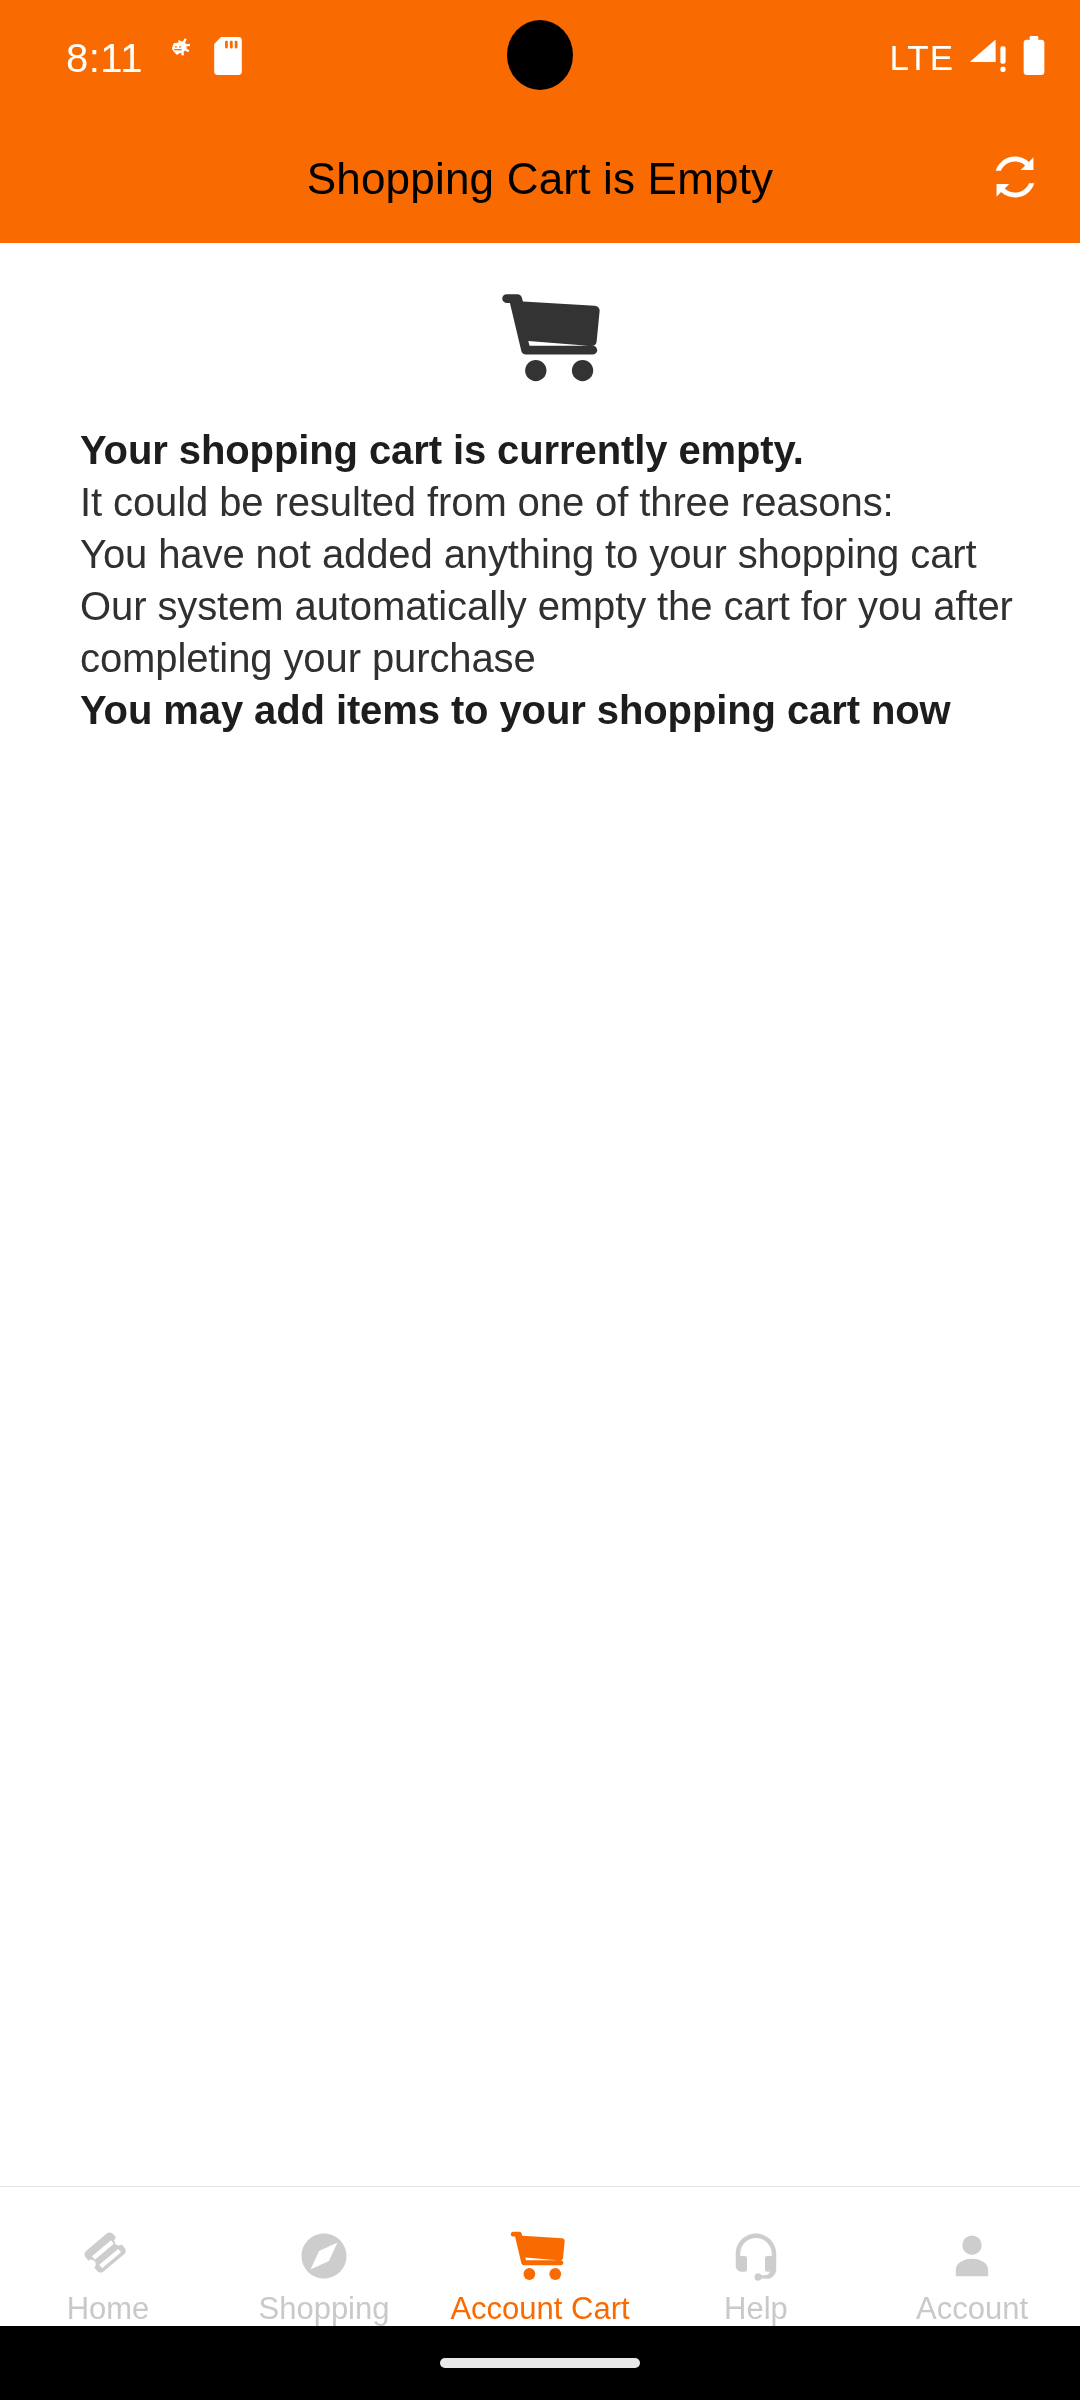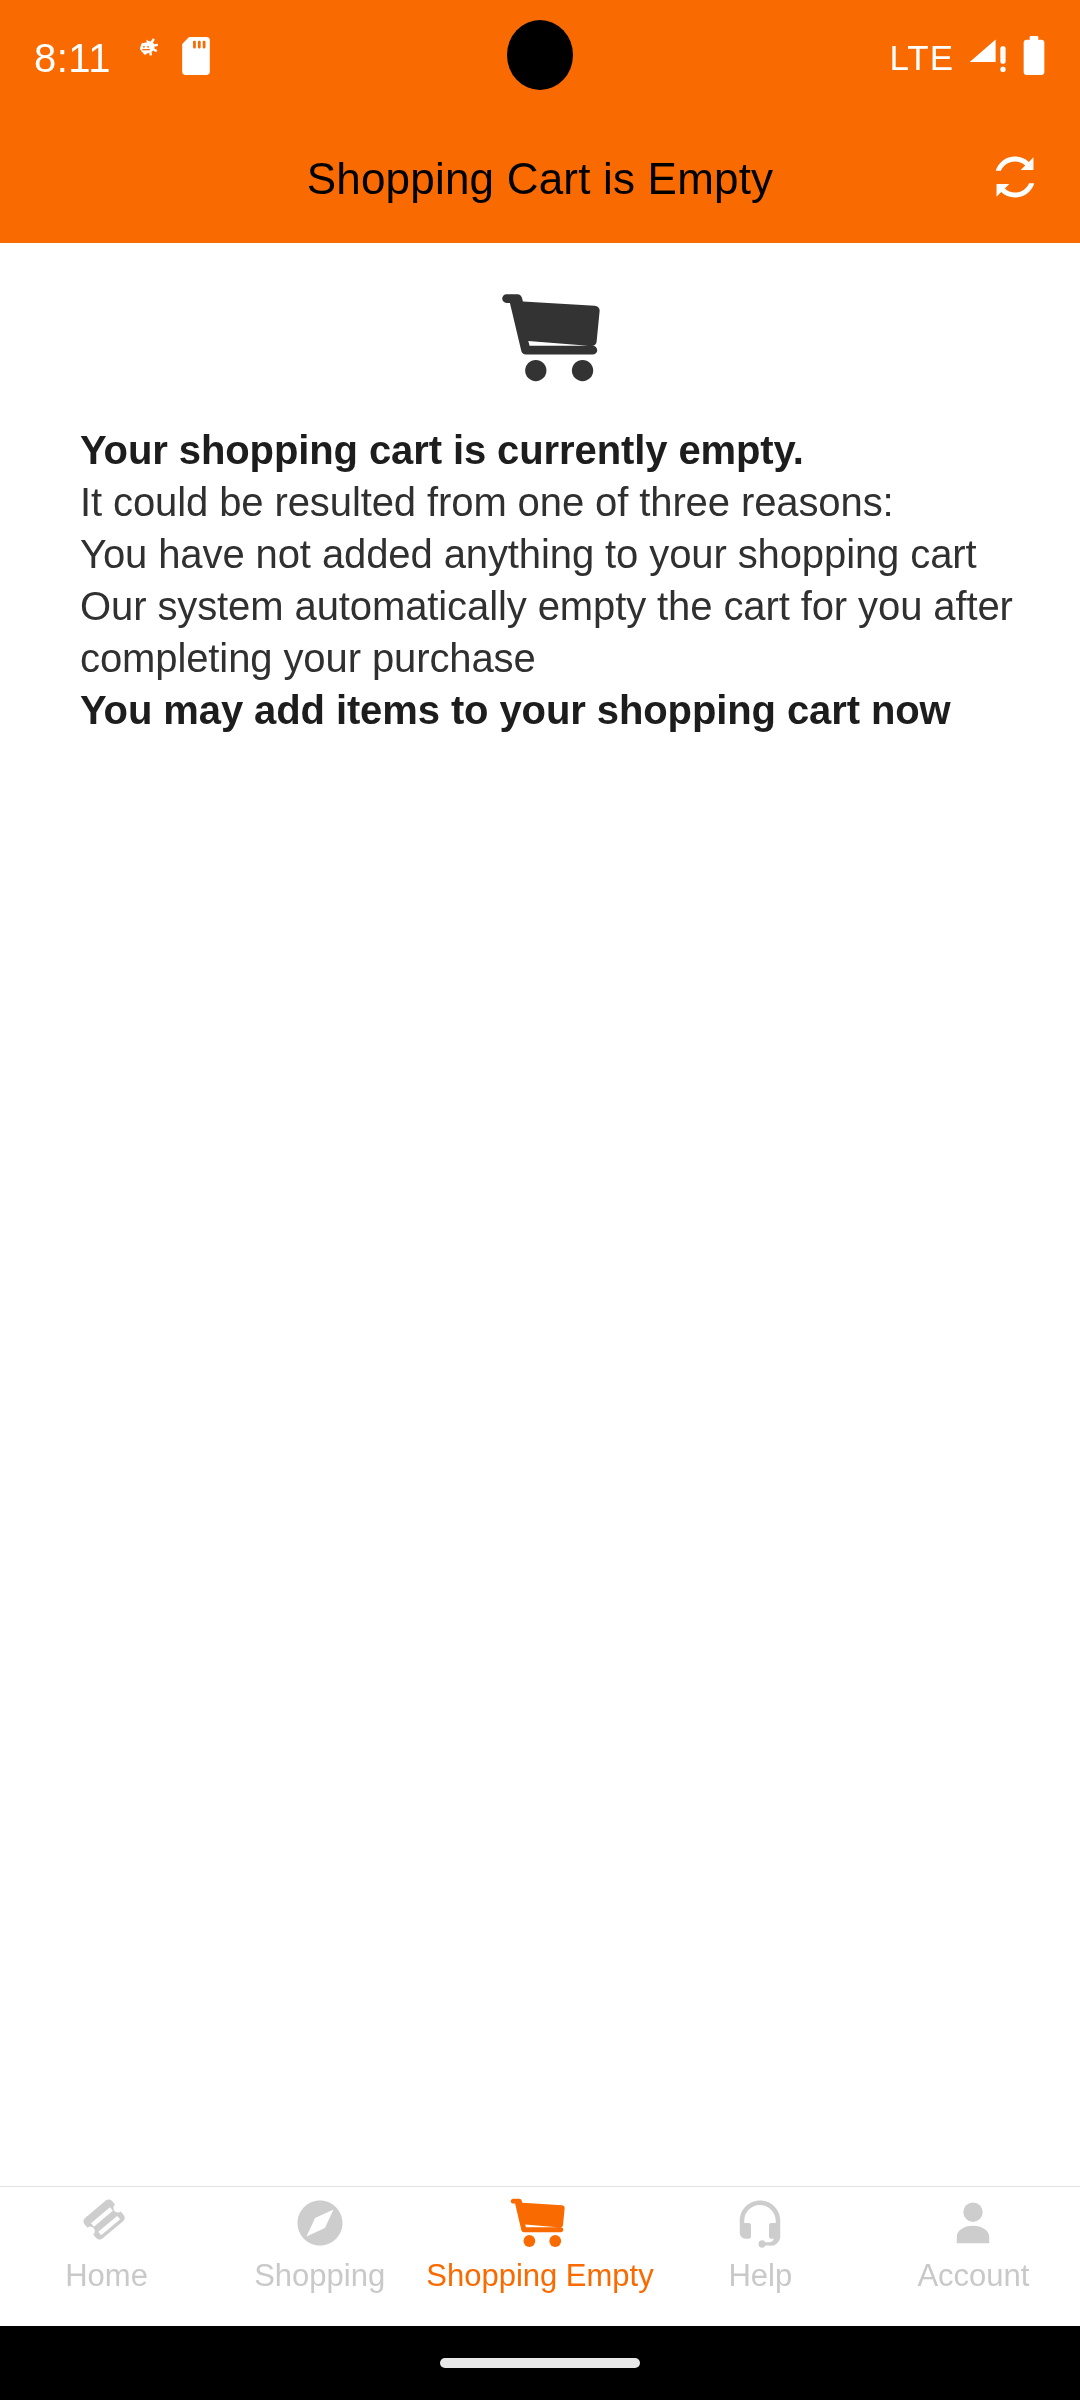--- a/index.html
+++ b/index.html
@@ -19,21 +19,21 @@
 
   
   .statusbar {
     position:relative;
     height:115px;
     background:#F96A00;
     flex:0 0 auto;
     display:flex; align-items:center;
     padding:0 34px;
   }
-  .sb-left { display:flex; align-items:center; gap:16px; }
+  .sb-left { display:flex; align-items:center; gap:16px;margin-left:32px; }
   .sb-clock {
     color:#ffffff; font-size:40px; font-weight:400;
     letter-spacing:0.5px; line-height:1;
   }
   .sb-right {
     margin-left:auto;
     display:flex; align-items:center; gap:12px;
   }
   .sb-lte {
     color:#ffffff; font-size:35px; font-weight:400;
@@ -103,21 +103,21 @@
   .line.bold { font-weight:700; color:#1d1d1d; }
   .line.reason { }
 
   
   .bottomnav {
     flex:0 0 auto;
     height:140px;
     background:#ffffff;
     border-top:1px solid #e2e2e2;
     display:flex;
-    align-items:flex-start;
+    align-items:flex-end;
   }
   .navitem {
     flex:1 1 0;
     display:flex; flex-direction:column;
     align-items:center; justify-content:center;
     gap:6px;
     cursor:pointer;
     padding-top:6px;
   }
   .navicon { height:60px; display:flex; align-items:center; justify-content:center; }
@@ -251,21 +251,21 @@
     </div>
 
     <div class="navitem active">
       <span class="navicon">
         <svg width="60" height="56" viewBox="0 0 26 23" fill="#F96A00">
           <path d="M1.4 1.0h2.6c.55 0 .95.37 1.08.86l.23.9 17.2 1.0c.75.05 1.25.62 1.18 1.3l-.72 7.35c-.06.62-.6 1.05-1.24 1.0L6.6 12.2l.3 1.18 15.1.0c.62 0 1.12.46 1.12 1.05s-.5 1.05-1.12 1.05H6.05c-.55 0-1.0-.36-1.12-.87L2.2 3.1H1.4C.8 3.1.35 2.63.35 2.05S.8 1.0 1.4 1.0z"></path>
           <circle cx="8.4" cy="19.3" r="2.55"></circle>
           <circle cx="19.6" cy="19.3" r="2.55"></circle>
         </svg>
       </span>
-      <span class="navlabel">Shopping Empty</span>
+      <span class="navlabel">Account Cart</span>
     </div>
 
     <div class="navitem">
       <span class="navicon">
         <svg width="54" height="54" viewBox="0 0 24 24" fill="#cdcdcd">
           <path d="M12 2C7.03 2 3 6.03 3 11v5.5A2.5 2.5 0 0 0 5.5 19H7a1 1 0 0 0 1-1v-5a1 1 0 0 0-1-1H5v-1c0-3.87 3.13-7 7-7s7 3.13 7 7v1h-2a1 1 0 0 0-1 1v5a1 1 0 0 0 1 1h1.2a2.6 2.6 0 0 1-2.3 1.6h-1.45a1.6 1.6 0 0 0-1.45-.95 1.65 1.65 0 1 0 0 3.3c.66 0 1.22-.39 1.45-.95h1.45A4.2 4.2 0 0 0 21 18.6V11c0-4.97-4.03-9-9-9z"></path>
         </svg>
       </span>
       <span class="navlabel">Help</span>
     </div>

